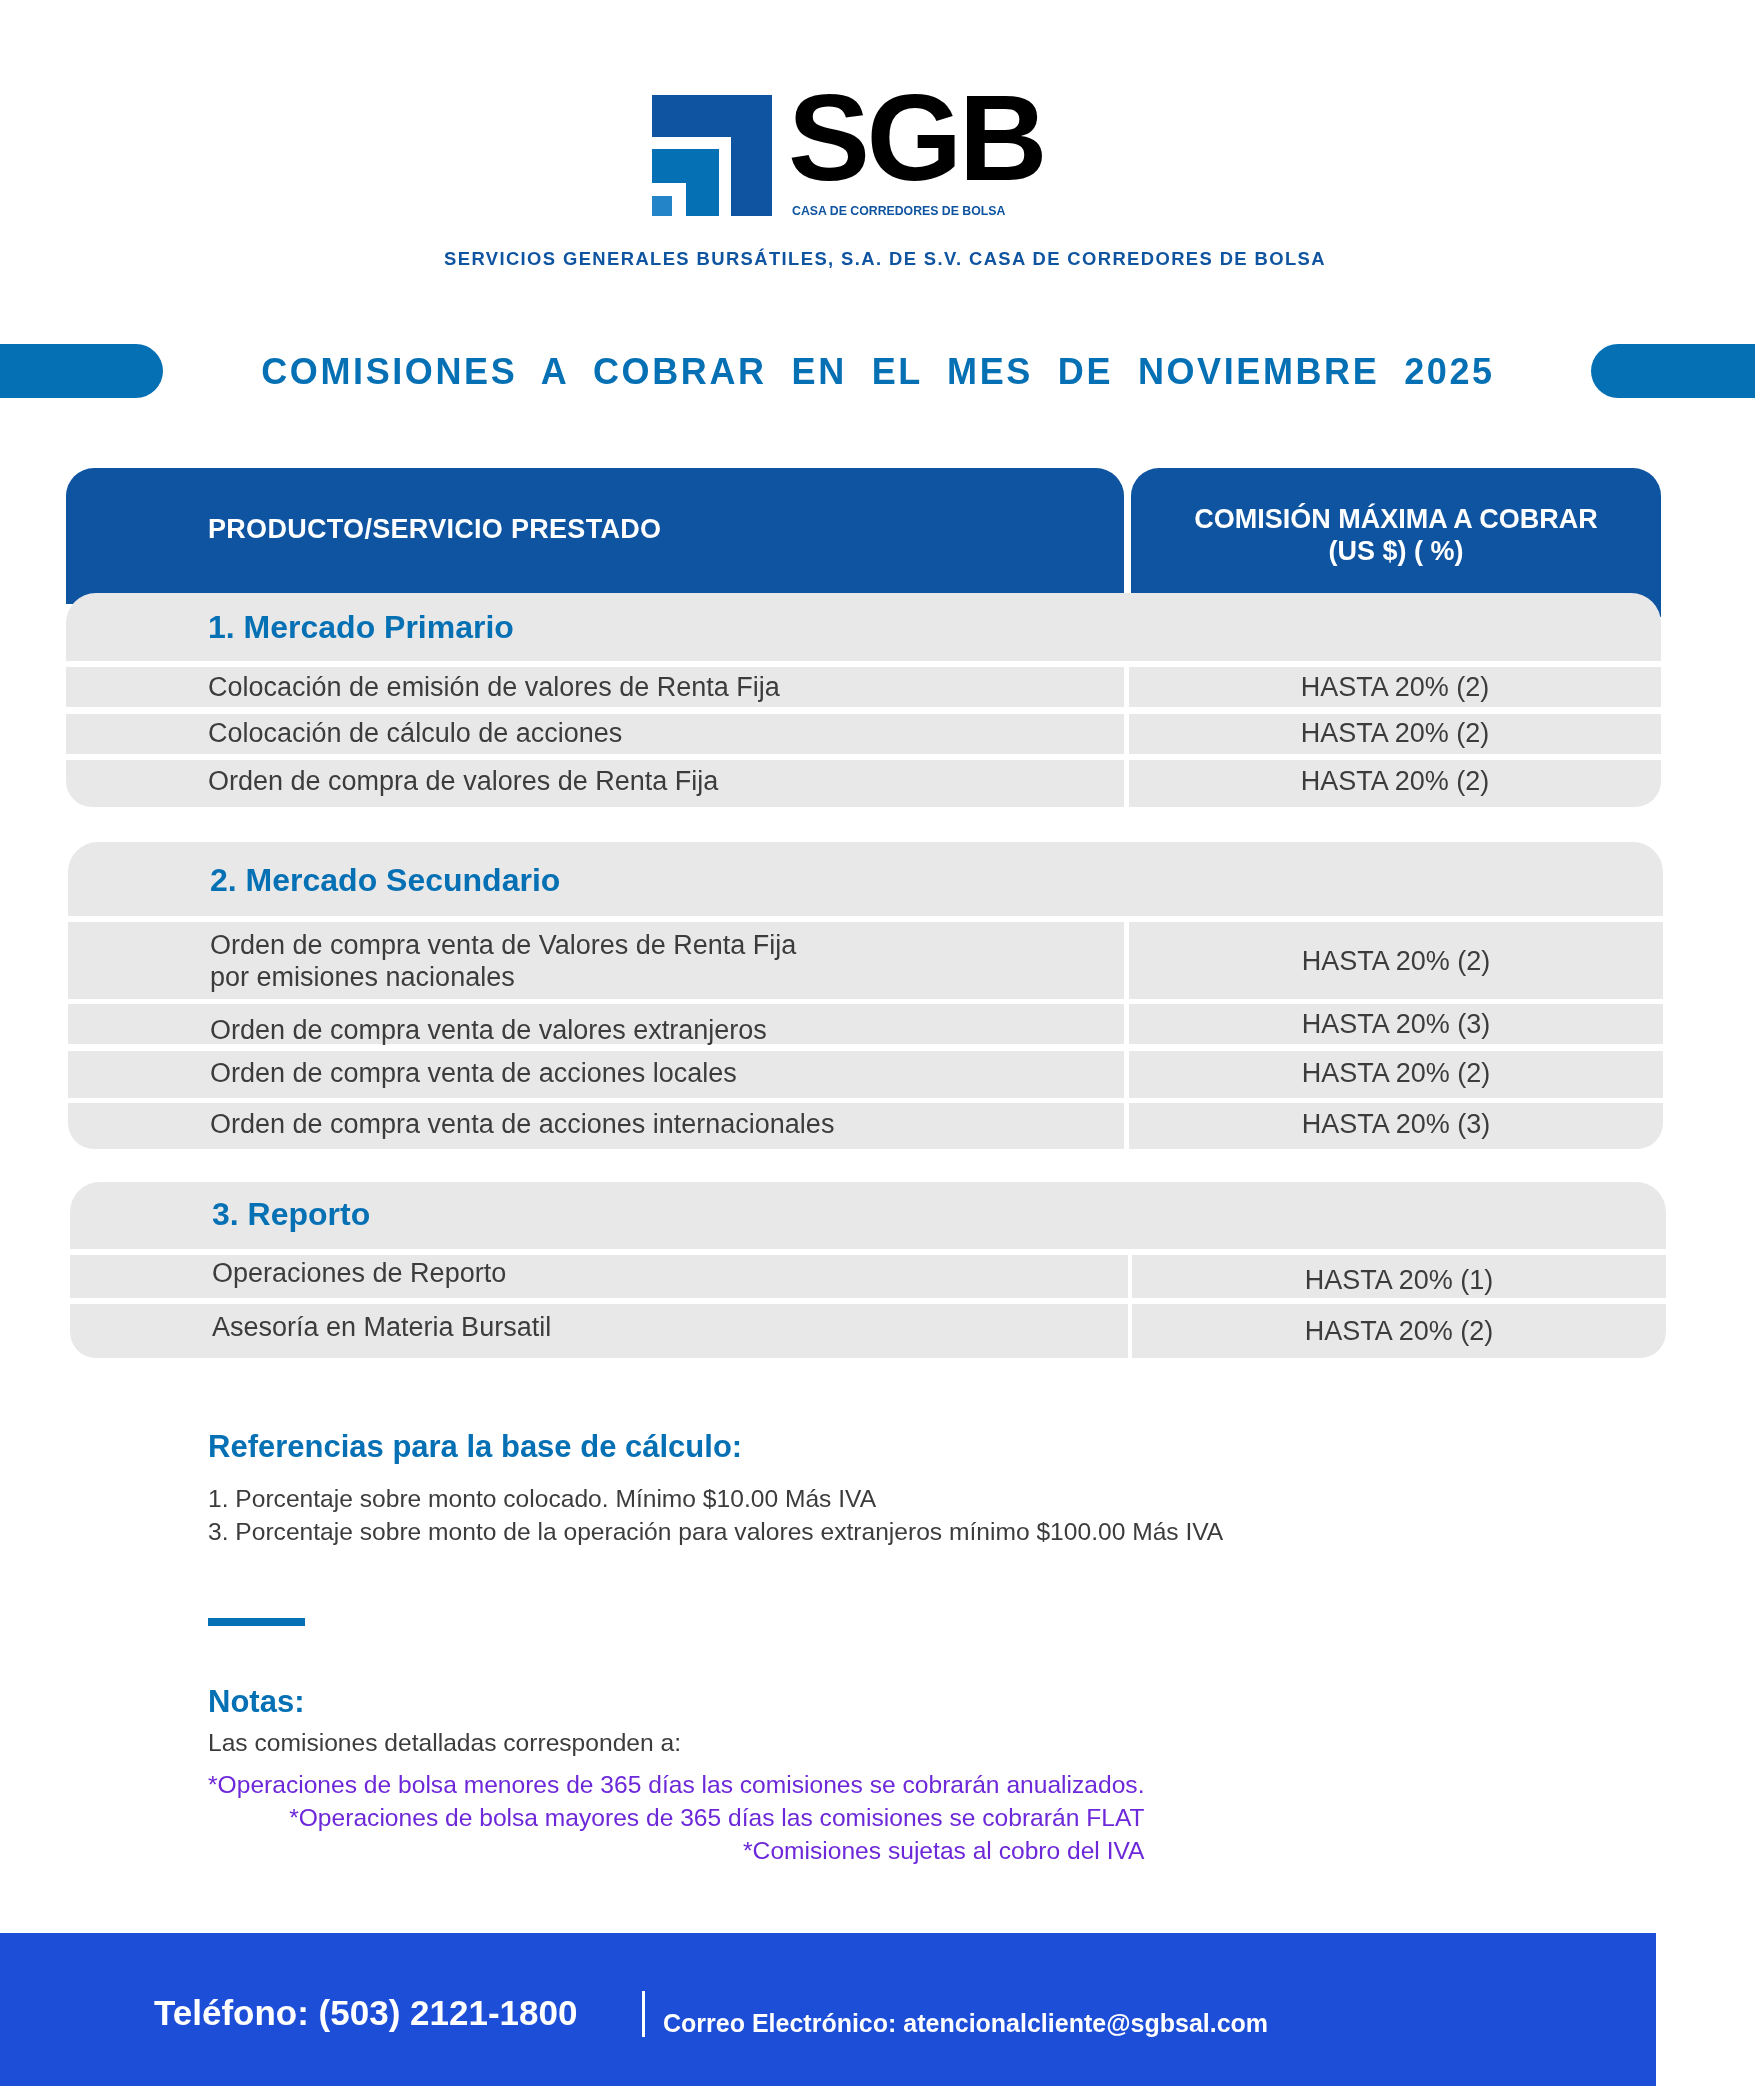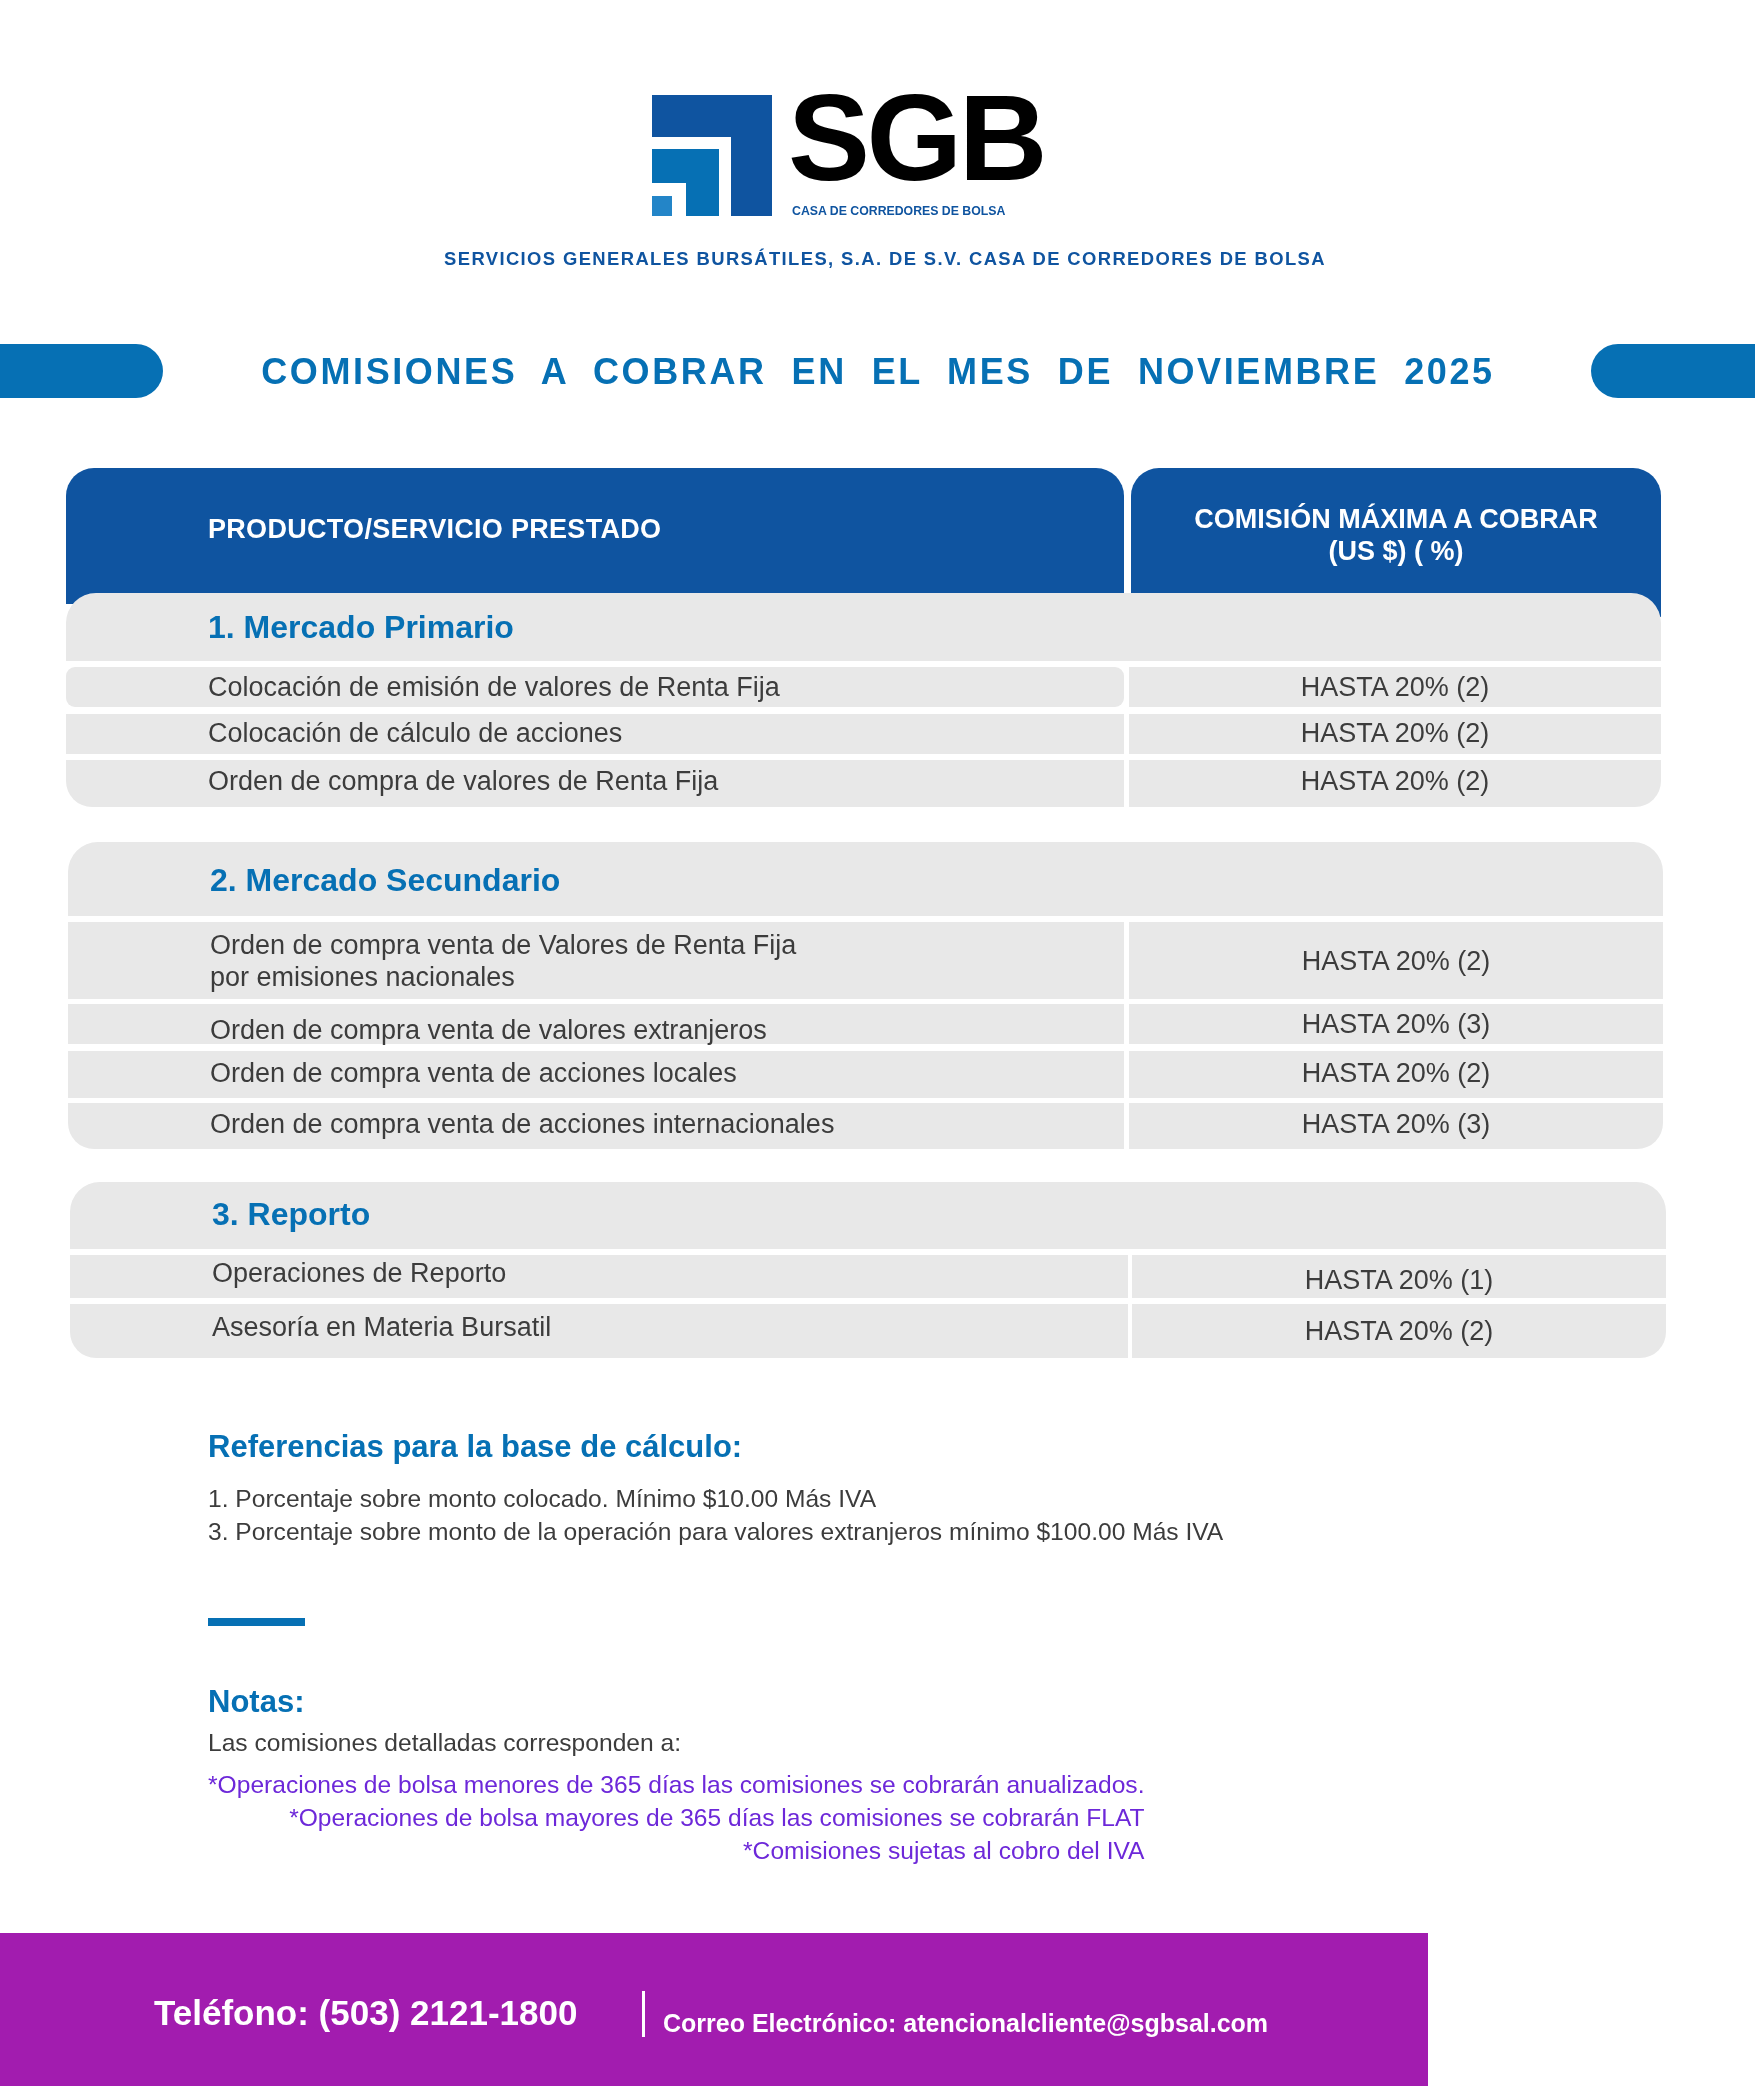--- a/index.html
+++ b/index.html
@@ -48,21 +48,21 @@
   
   .refs-title { position: absolute; left: 208px; top: 1429px; font-weight: 700; font-size: 31px; color: #0670b4; }
   .refs-list { position: absolute; left: 208px; top: 1482px; font-size: 24.6px; color: #3c3c3c; line-height: 33px; }
   .divider { position: absolute; left: 208px; top: 1618px; width: 97px; height: 8px; background: #0670b4; }
 
   .notes-title { position: absolute; left: 208px; top: 1684px; font-weight: 700; font-size: 31px; color: #0670b4; }
   .notes-intro { position: absolute; left: 208px; top: 1729px; font-size: 24.6px; color: #3c3c3c; }
   .notes-list { position: absolute; left: 208px; top: 1768px; font-size: 24.6px; color: #6d28d9; line-height: 33px; text-align: right; }
 
   
-  .footer { position: absolute; left: 0; top: 1933px; width: 1428px; height: 154px; background: #a21caf; }
+  .footer { position: absolute; left: 0; top: 1933px; width: 1656px; height: 154px; background: #1d4ed8; }
   .footer .phone { position: absolute; left: 154px; top: 60px; color: #fff; font-weight: 700; font-size: 35px; }
   .footer .sep { position: absolute; left: 642px; top: 58px; width: 2.6px; height: 46px; background: #ffffff; }
   .footer .email { position: absolute; left: 663px; top: 60px; color: #fff; font-weight: 700; font-size: 25px; margin-top: 16px; }
 </style>
 </head>
 <body>
 
 <div class="logo">
   <div class="logo-mark">
     <div class="sq sq-big"></div>
@@ -84,21 +84,21 @@
 <div class="th th-product">
   <span>PRODUCTO/SERVICIO PRESTADO</span>
 </div>
 <div class="th th-commission">
   <span>COMISIÓN MÁXIMA A COBRAR<br>(US $) ( %)</span>
 </div>
 
 <div class="section-head" style="left:66px;top:593px;width:1595px;height:68px;">
   <span style="top:16px;">1. Mercado Primario</span>
 </div>
-<div class="row-cell left" style="left:66px;top:667px;width:1058px;height:40px;border-radius:9px;">
+<div class="row-cell left" style="left:66px;top:667px;width:1058px;height:40px;">
   <span style="top:3.5px;">Colocación de emisión de valores de Renta Fija</span>
 </div>
 <div class="row-cell right" style="left:1129px;top:667px;width:532px;height:40px;">
   <span style="top:3.5px;">HASTA 20% (2)</span>
 </div>
 <div class="row-cell left" style="left:66px;top:714px;width:1058px;height:40px;">
   <span style="top:2.6px;">Colocación de cálculo de acciones</span>
 </div>
 <div class="row-cell right" style="left:1129px;top:714px;width:532px;height:40px;">
   <span style="top:2.6px;">HASTA 20% (2)</span>

